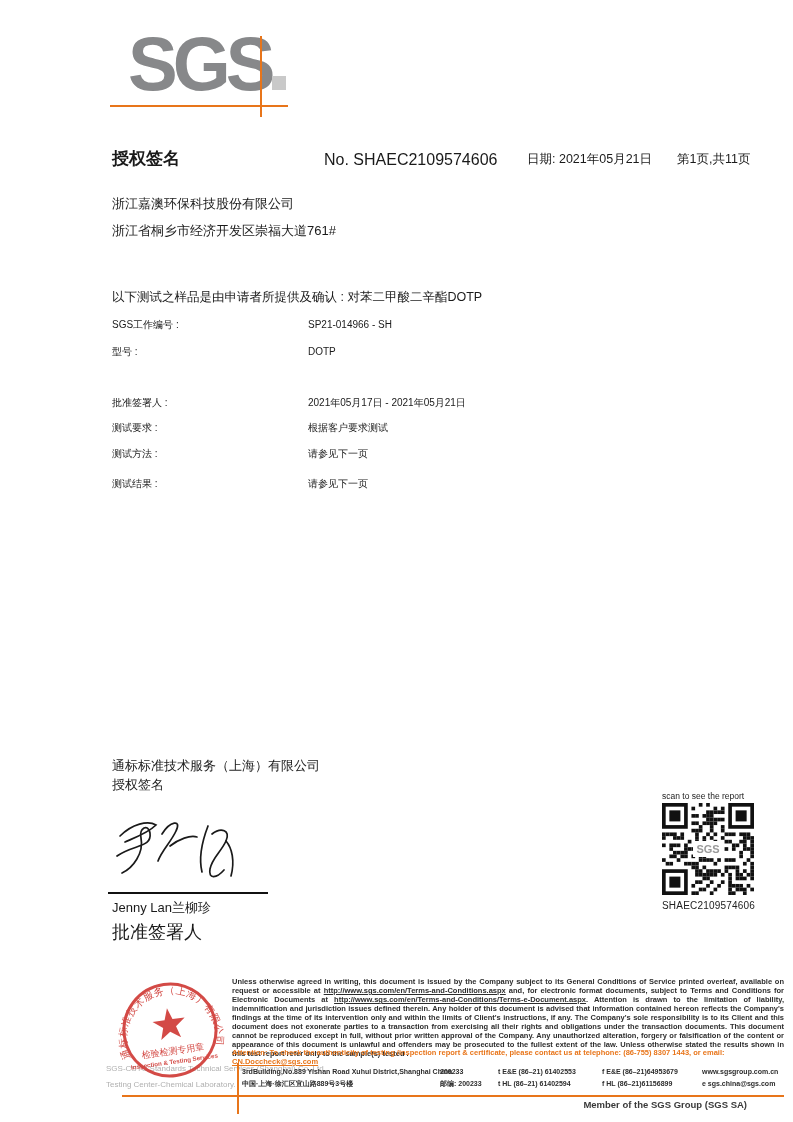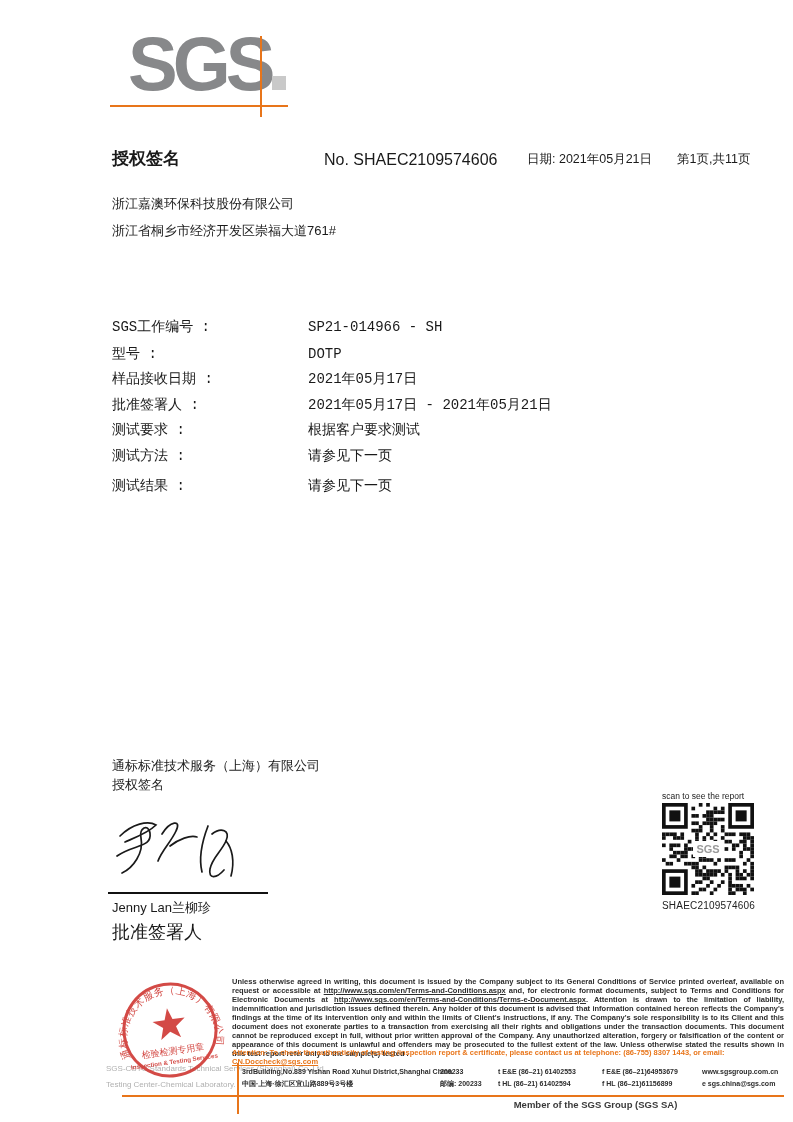--- a/index.html
+++ b/index.html
@@ -18,21 +18,21 @@
   .report-no{position:absolute;left:280px;top:151px;font-size:16px;}
   .report-date{position:absolute;left:483px;top:151px;font-size:12.5px;}
   .page-info{position:absolute;left:633px;top:151px;font-size:12.5px;}
 
   
   .applicant-name{position:absolute;left:68px;top:195px;font-size:13px;}
   .applicant-addr{position:absolute;left:68px;top:222px;font-size:13px;}
 
   
   .sample-statement{position:absolute;left:68px;top:289px;font-size:12.5px;}
-  .field-row{position:absolute;left:68px;font-size:14px;white-space:nowrap;font-family:Liberation Mono, monospace;}
+  .field-row{position:absolute;left:68px;font-size:10px;white-space:nowrap;}
   .field-row .lbl{display:inline-block;width:196px;}
   .f0{top:318px}.f1{top:345px}.f2{top:370px}.f3{top:396px}.f4{top:421px}.f5{top:447px}.f6{top:477px}
 
   
   .sig-company{position:absolute;left:68px;top:757px;font-size:13px;}
   .sig-auth{position:absolute;left:68px;top:776px;font-size:13px;text-align:right;}
   .sig-svg{position:absolute;left:66px;top:806px;}
   .sig-line{position:absolute;left:64px;top:892px;width:160px;height:2px;background:#111;}
   .sig-name{position:absolute;left:68px;top:899px;font-size:13px;}
   .sig-title{position:absolute;left:68px;top:920px;font-size:18px;}
@@ -54,50 +54,48 @@
   .attention{position:absolute;left:188px;top:1048px;width:552px;font-size:7.5px;line-height:9px;
     font-weight:bold;color:#e8751a;}
   .attention .lnk{text-decoration:underline;}
 
   .addr-block{position:absolute;left:198px;top:1066px;width:542px;font-size:7px;color:#2d2d2d;font-weight:bold;}
   .addr-row{display:flex;line-height:12px;white-space:nowrap;}
   .addr-c1{width:198px;}.addr-c2{width:58px;}.addr-c3{width:104px;}.addr-c4{width:100px;}.addr-c5{flex:1;}
 
   .foot-hline{position:absolute;left:78px;top:1095px;width:662px;height:2px;background:#e8751a;}
   .foot-vline{position:absolute;left:193px;top:1063px;width:2px;height:51px;background:#e8751a;}
-  .member-note{position:absolute;left:400px;top:1099px;width:303px;text-align:center;
+  .member-note{position:absolute;left:400px;top:1099px;width:303px;text-align:right;
     font-size:9.5px;font-weight:bold;color:#3a3a3a;}
 </style>
 </head>
 <body>
 
 <div id="page">
 
   <div class="logo-text">SGS</div>
   <div class="logo-hline"></div>
   <div class="logo-vline"></div>
   <div class="logo-square"></div>
 
   <div class="doc-title">授权签名</div>
   <div class="report-no">No. SHAEC2109574606</div>
   <div class="report-date">日期: 2021年05月21日</div>
   <div class="page-info">第1页,共11页</div>
 
   <div class="applicant-name">浙江嘉澳环保科技股份有限公司</div>
   <div class="applicant-addr">浙江省桐乡市经济开发区崇福大道761#</div>
 
+  <div class="sample-statement">以下测试之样品是由申请者所提供及确认 : 对苯二甲酸二辛酯DOTP</div>
 
   <div class="field-row f0">
     <span class="lbl">SGS工作编号 :</span><span class="val">SP21-014966 - SH</span>
   </div>
   <div class="field-row f1">
     <span class="lbl">型号 :</span><span class="val">DOTP</span>
-  </div>
-  <div class="field-row f2">
-    <span class="lbl">样品接收日期 :</span><span class="val">2021年05月17日</span>
   </div>
   <div class="field-row f3">
     <span class="lbl">批准签署人 :</span><span class="val">2021年05月17日 - 2021年05月21日</span>
   </div>
   <div class="field-row f4">
     <span class="lbl">测试要求 :</span><span class="val">根据客户要求测试</span>
   </div>
   <div class="field-row f6">
     <span class="lbl">测试结果 :</span><span class="val">请参见下一页</span>
   </div>

